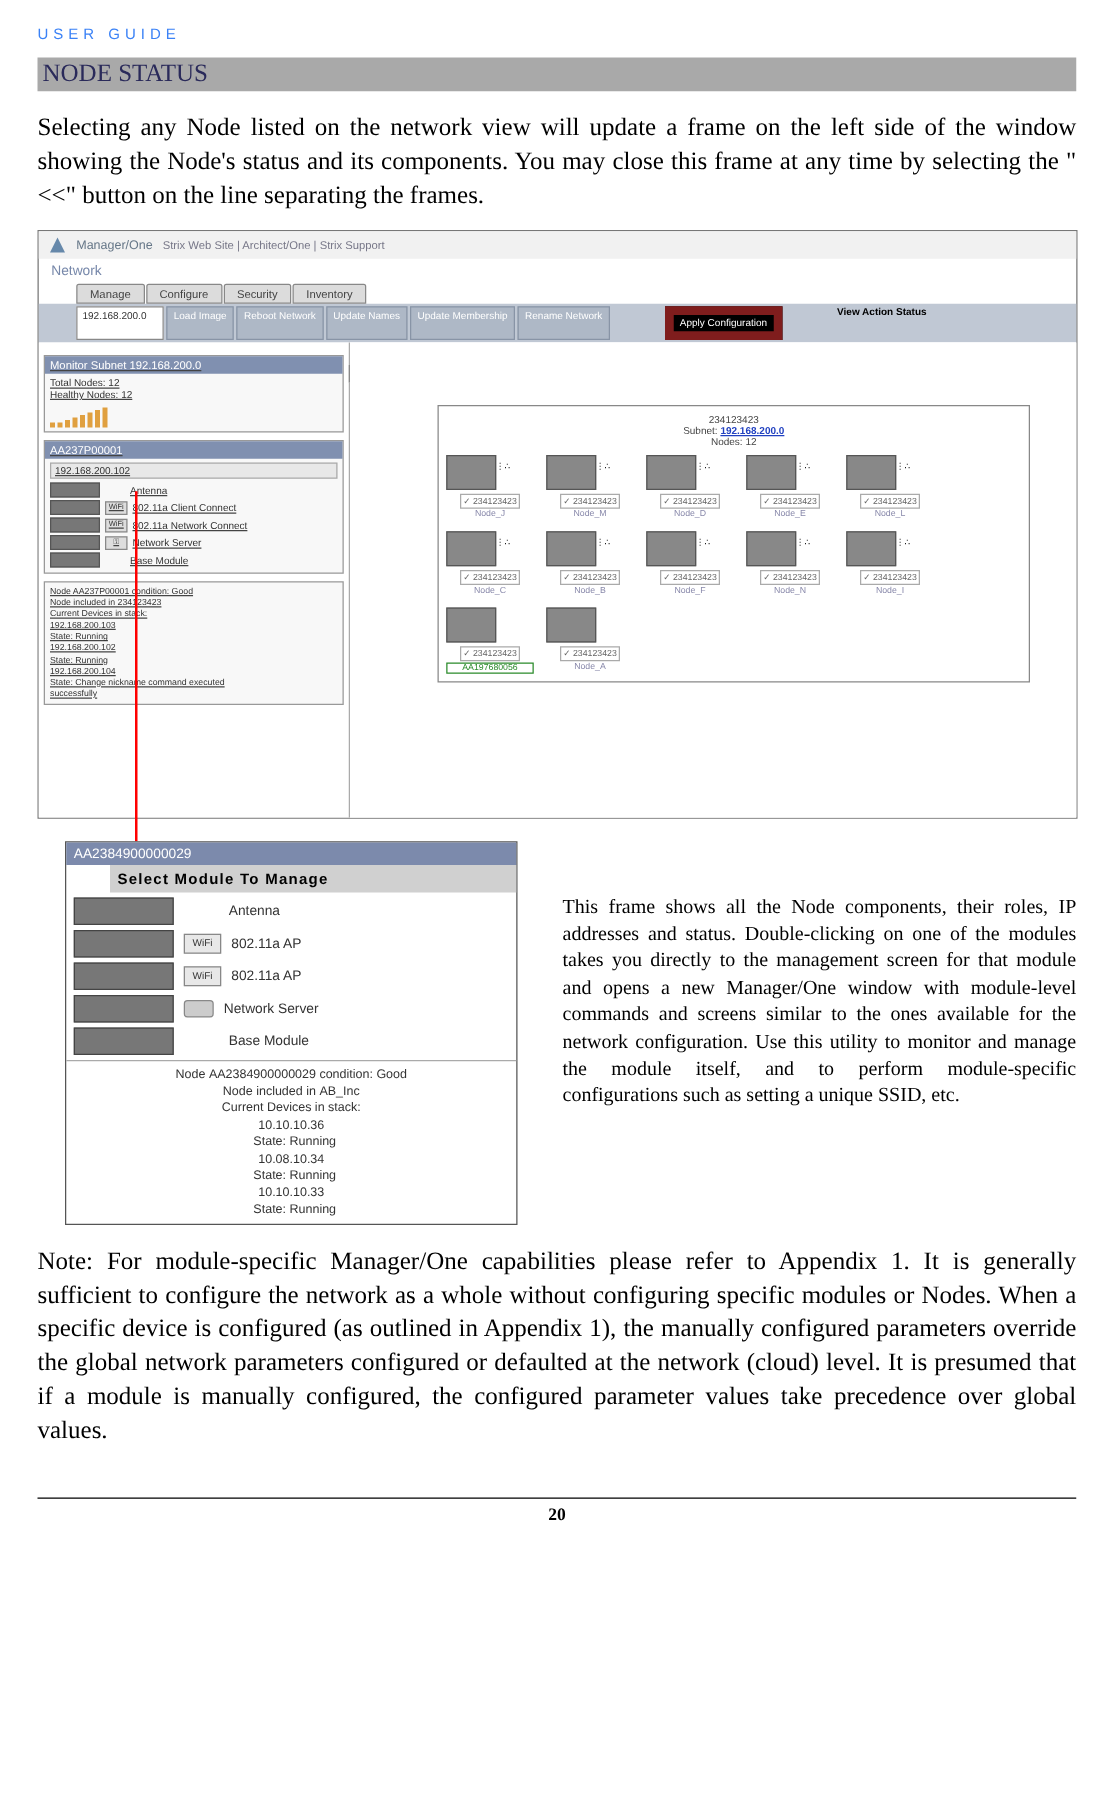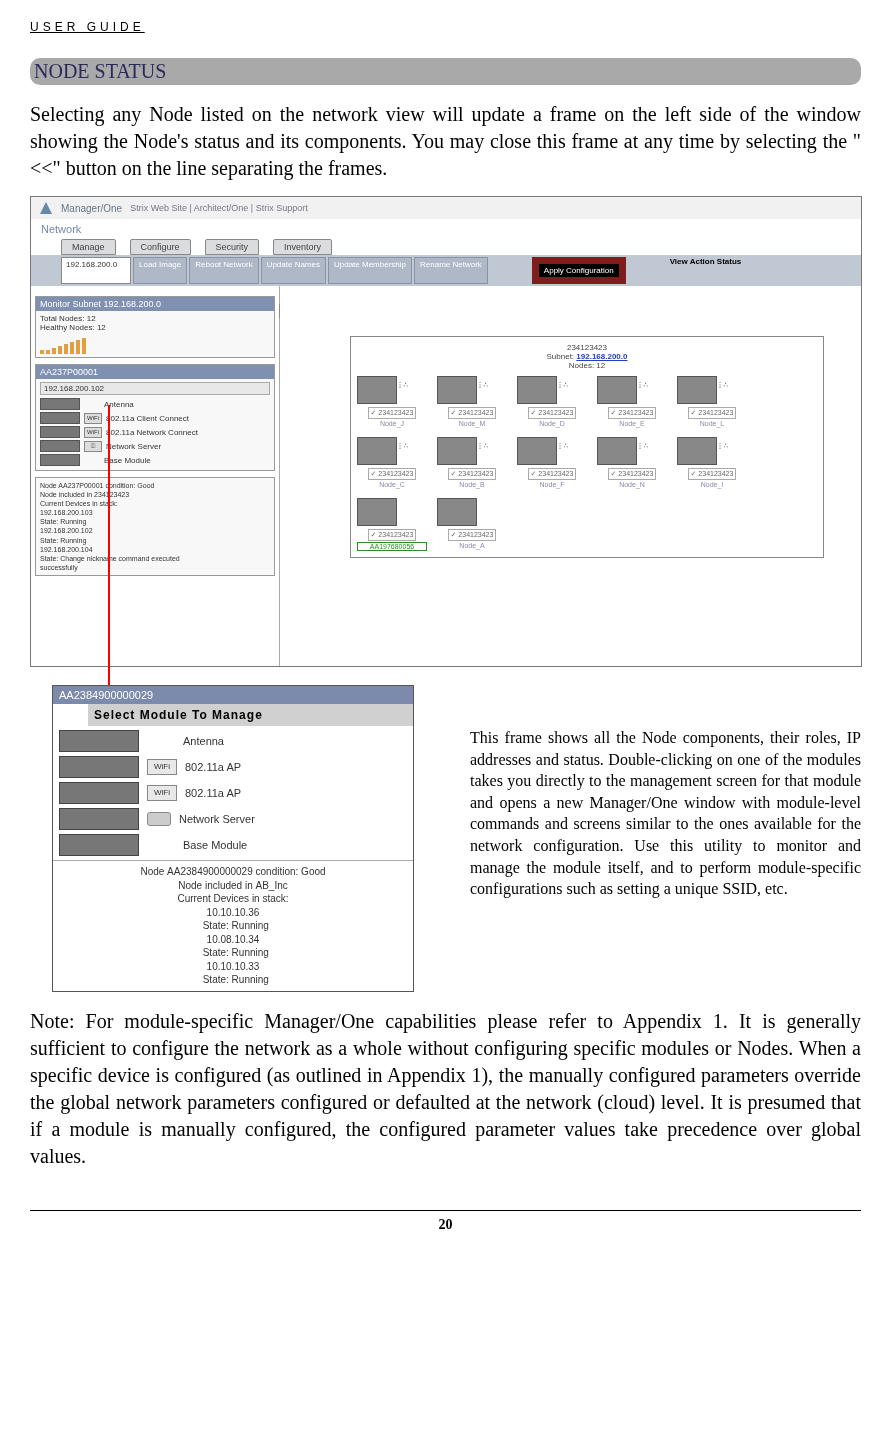--- a/index.html
+++ b/index.html
@@ -7,33 +7,31 @@
     padding: 20px 30px;
     font-family: Georgia, 'Times New Roman', serif;
     background: #fff;
     color: #000;
     width: 831px;
   }
   .header-text {
     font-family: "Trebuchet MS", Verdana, sans-serif;
     letter-spacing: 4px;
     font-size: 12px;
-    color: #000000;
-    margin-bottom: 24px;
-    text-decoration: underline;
+    color: #3b82f6;
+    margin-bottom: 12px;
   }
   .section-title {
     background: #a9a9a9;
     color: #2a2a5a;
     font-family: Georgia, serif;
     font-size: 20px;
     font-variant: small-caps;
     padding: 2px 4px;
     margin-bottom: 6px;
-    border-radius: 10px;
   }
   .body-text {
     font-size: 20px;
     text-align: justify;
     line-height: 1.35;
     margin-bottom: 14px;
     margin-top: 16px;
   }
   
   .shot1 {
@@ -59,21 +57,21 @@
     color: #778;
     font-size: 9px;
   }
   .shot1-net {
     padding: 4px 10px;
     color: #7788aa;
     font-size: 11px;
   }
   .shot1-tabs {
     display: flex;
-    gap: 14px;
+    gap: 1px;
     padding: 0 30px;
   }
   .shot1-tab {
     background: #dcdcdc;
     border: 1px solid #888;
     padding: 2px 10px;
     font-size: 9px;
     border-radius: 2px 2px 0 0;
   }
   .shot1-toolbar {
@@ -116,20 +114,21 @@
   .shot1-left {
     width: 240px;
     border-right: 1px solid #aaa;
     padding: 4px;
     overflow: hidden;
   }
   .panel {
     border: 1px solid #999;
     margin: 6px 0;
     background: #f8f8f8;
+    text-decoration: underline;
   }
   .panel-title {
     background: #8090b0;
     color: #fff;
     padding: 2px 4px;
     font-size: 9px;
   }
   .panel-body {
     padding: 3px 4px;
     font-size: 8px;
@@ -236,21 +235,21 @@
   .arrow-head {
     position: absolute;
     width: 0; height: 0;
     border-left: 6px solid transparent;
     border-right: 6px solid transparent;
     border-top: 12px solid red;
   }
   
   .row2 {
     display: flex;
-    gap: 56px;
+    gap: 36px;
     margin: 18px 0 16px 0;
     position: relative;
     padding-left: 22px;
   }
   
   .shot2 {
     width: 360px;
     border: 1px solid #555;
     background: #fff;
     font-family: Tahoma, Verdana, sans-serif;

